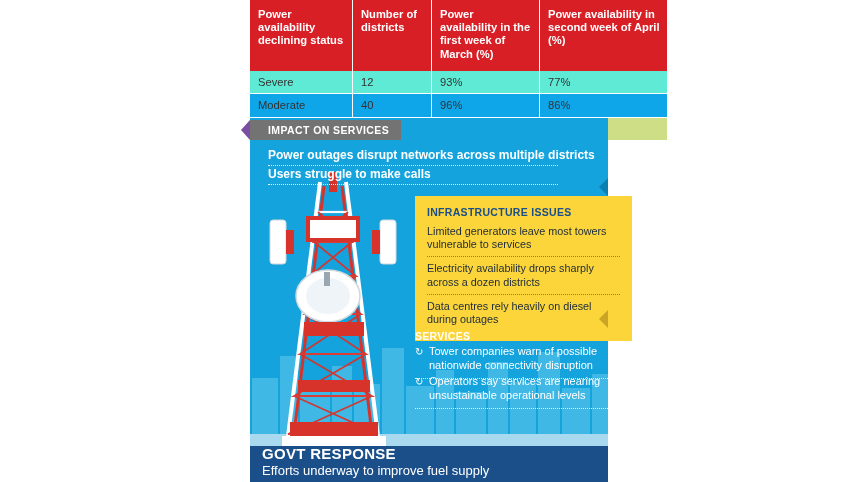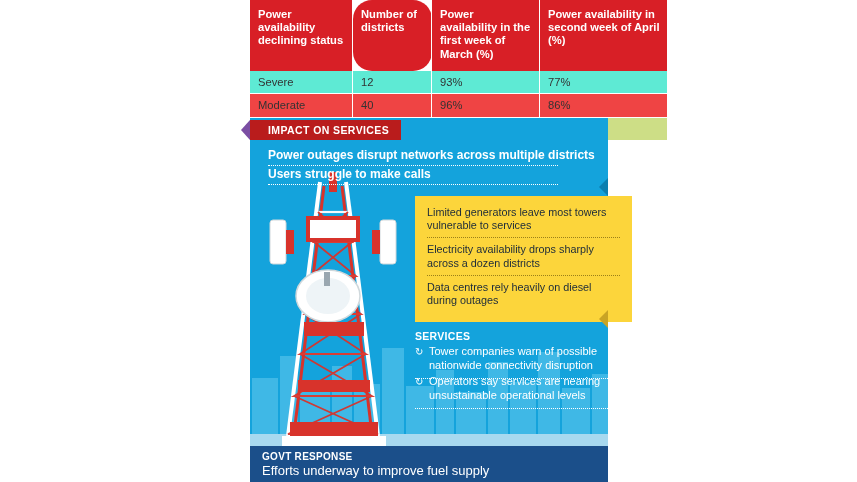--- a/index.html
+++ b/index.html
@@ -44,26 +44,26 @@
     font-size: 11.2px;
     color: #333333;
     padding: 5px 6px 5px 8px;
     vertical-align: middle;
     border-right: 1px solid #ffffff;
     border-bottom: 1px solid #ffffff;
     line-height: 1.1;
   }
   table.stats td:last-child { border-right: none; }
   tr.row-severe td   { background: #5eead4; }
-  tr.row-moderate td { background: #ef4444; margin-left: 46px; }
+  tr.row-moderate td { background: #0ea5e9; margin-left: 46px; }
   tr.row-good td     { background: #cdde86; }
 
   
   .c0 { width: 88px; }
-  .c1 { width: 64px; border-radius: 19px; }
+  .c1 { width: 64px; }
   .c2 { width: 93px; }
   .c3 { width: 113px; }
 
   
   .blue-panel {
     position: absolute;
     left: 0;
     top: 118px;
     width: 358px;
     height: 364px;
@@ -97,39 +97,39 @@
     bottom: 0;
     width: 358px;
     height: 36px;
     background: #1b4f8a;
   }
   .govt-title {
     position: absolute;
     left: 12px;
     bottom: 20px;
     color: #ffffff;
-    font-size: 10px;
+    font-size: 15px;
     font-weight: bold;
     letter-spacing: 0.3px;
   }
   .govt-text {
     position: absolute;
     left: 12px;
     bottom: 4px;
     color: #ffffff;
     font-size: 13px;
   }
 
   
   .impact-ribbon {
     position: absolute;
     left: 0;
     top: 120px;
     height: 20px;
-    background: #b91c1c;
+    background: #737373;
     color: #ffffff;
     font-size: 10.5px;
     font-weight: bold;
     letter-spacing: 0.4px;
     padding: 0 12px 0 18px;
     display: flex;
     align-items: center;
     z-index: 6;
   }
   .impact-ribbon::before {
@@ -371,20 +371,21 @@
     <span>IMPACT ON SERVICES</span>
   </div>
 
   <div class="bullet-line bl1">Power outages disrupt networks across multiple districts</div>
   <div class="bullet-line bl2">Users struggle to make calls</div>
 
   <div class="notch notch-a"></div>
   <div class="notch notch-b"></div>
 
   <div class="callout">
+    <div class="callout-title">INFRASTRUCTURE ISSUES</div>
     <div class="callout-item">Limited generators leave most towers vulnerable to services</div>
     <div class="callout-item">Electricity availability drops sharply across a dozen districts</div>
     <div class="callout-item">Data centres rely heavily on diesel during outages</div>
   </div>
 
   <div class="warn-title">SERVICES</div>
   <div class="warn-item warn1">
     <span class="mark">↻</span>
     <span>Tower companies warn of possible nationwide connectivity disruption</span>
   </div>

